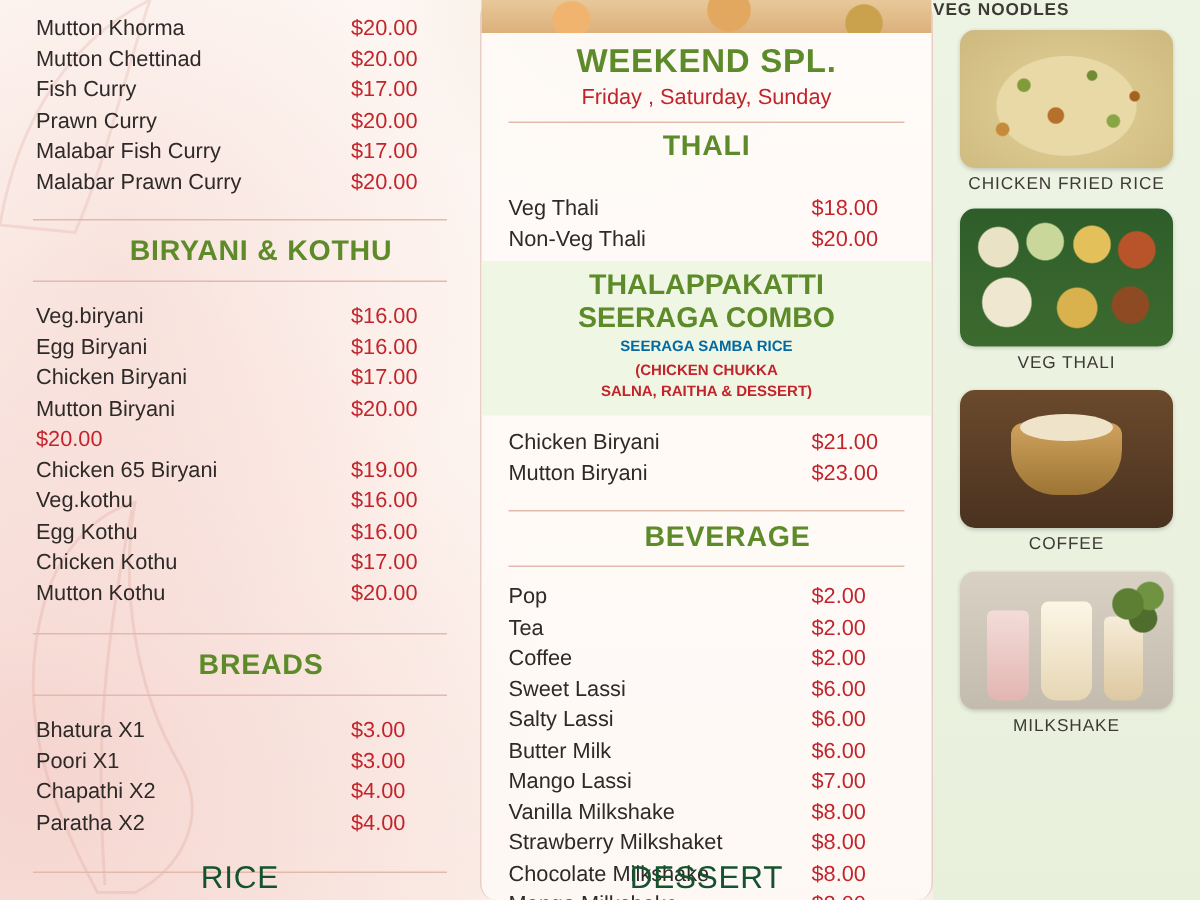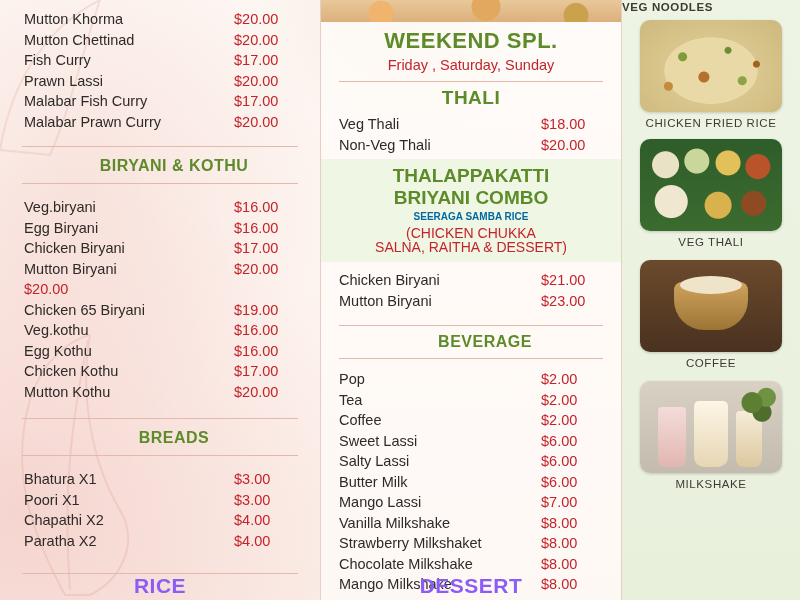--- a/index.html
+++ b/index.html
@@ -43,35 +43,36 @@
   .col-left {
     width: 320px;
     position: relative;
   }
   .col-mid {
     width: 300px;
     position: relative;
     background: rgba(255,252,250,0.72);
     border-left: 1px solid #e8cfc6;
     border-right: 1px solid #e8cfc6;
+    border-radius: 11px;
   }
   .col-right {
     flex: 1;
     position: relative;
     background: linear-gradient(180deg,#eef4e4 0%, #e8f0dc 100%);
   }
 
   
   .section-title {
     text-align: center;
     color: #5e8b2a;
     font-weight: bold;
     letter-spacing: .5px;
   }
-  .st-lg { font-size: 16px; padding-left: 28px; }
+  .st-lg { font-size: 19px; padding-left: 28px; }
   .st-md { font-size: 19px; }
 
   .divider {
     height: 1px;
     background: #e3b9ae;
     margin: 7px 22px;
   }
   .divider.tight { margin: 5px 18px; }
 
   .items {
@@ -136,22 +137,22 @@
     color: #5e8b2a;
     line-height: 22px;
   }
   .combo-block .l2 {
     font-size: 10px;
     font-weight: bold;
     color: #0369a1;
     margin-top: 2px;
   }
   .combo-block .l3 {
-    font-size: 14px;
-    font-weight: normal;
+    font-size: 10px;
+    font-weight: bold;
     color: #c3242b;
     margin-top: 4px;
     line-height: 14px;
   }
 
   
   .photo-card {
     margin: 0 auto 8px;
     width: 142px;
     text-align: center;
@@ -271,22 +272,22 @@
     width: 40px; height: 44px;
     background:
       radial-gradient(circle at 30% 40%, #5d7f34 0 10px, transparent 11px),
       radial-gradient(circle at 66% 28%, #6f9340 0 9px, transparent 10px),
       radial-gradient(circle at 55% 62%, #4f6d2c 0 9px, transparent 10px);
   }
   .bt-left, .bt-mid {
     position: absolute;
     bottom: 2px;
     font-size: 21px;
-    font-weight: bold;
-    color: #8b5cf6;
+    font-weight: normal;
+    color: #14532d;
     letter-spacing: .5px;
   }
 </style>
 </head>
 <body>
 
 <div class="bg-wash"></div>
 
 <svg class="bg-leaf" style="left:-30px; top:330px; width:210px; height:270px;" viewBox="0 0 210 270">
   <path d="M95 265 C60 200 40 140 60 70 C72 30 100 10 120 5 C110 60 120 130 150 180 C170 215 150 250 120 265 Z" fill="none" stroke="#e0a79c" stroke-width="2"></path>
@@ -314,21 +315,21 @@
       </div>
       <div class="row">
         <span class="name">Mutton Chettinad</span>
         <span class="price">$20.00</span>
       </div>
       <div class="row">
         <span class="name">Fish Curry</span>
         <span class="price">$17.00</span>
       </div>
       <div class="row">
-        <span class="name">Prawn Lassi</span>
+        <span class="name">Prawn Curry</span>
         <span class="price">$20.00</span>
       </div>
       <div class="row">
         <span class="name">Malabar Fish Curry</span>
         <span class="price">$17.00</span>
       </div>
       <div class="row">
         <span class="name">Malabar Prawn Curry</span>
         <span class="price">$20.00</span>
       </div>
@@ -416,36 +417,36 @@
 
     <div class="mid-top-photo"></div>
 
     <div class="weekend">
       <h2>WEEKEND SPL.</h2>
       <p class="days">Friday , Saturday, Sunday</p>
     </div>
 
     <div class="divider tight" style="margin-top:8px;"></div>
 
-    <div class="section-title st-md" style="margin:4px 0 5px;">THALI</div>
+    <div class="section-title st-md" style="margin:4px 0 20px;">THALI</div>
 
     <div class="items" style="padding:0 18px;">
       <div class="row">
         <span class="name">Veg Thali</span>
         <span class="price">$18.00</span>
       </div>
       <div class="row">
         <span class="name">Non-Veg Thali</span>
         <span class="price">$20.00</span>
       </div>
     </div>
 
     <div class="combo-block">
       <div class="l1">THALAPPAKATTI</div>
-      <div class="l1">BRIYANI COMBO</div>
+      <div class="l1">SEERAGA COMBO</div>
       <div class="l2">SEERAGA SAMBA RICE</div>
       <div class="l3">(CHICKEN CHUKKA</div>
       <div class="l3" style="margin-top:0">SALNA, RAITHA &amp; DESSERT)</div>
     </div>
 
     <div class="items" style="padding:8px 18px 0;">
       <div class="row">
         <span class="name">Chicken Biryani</span>
         <span class="price">$21.00</span>
       </div>

